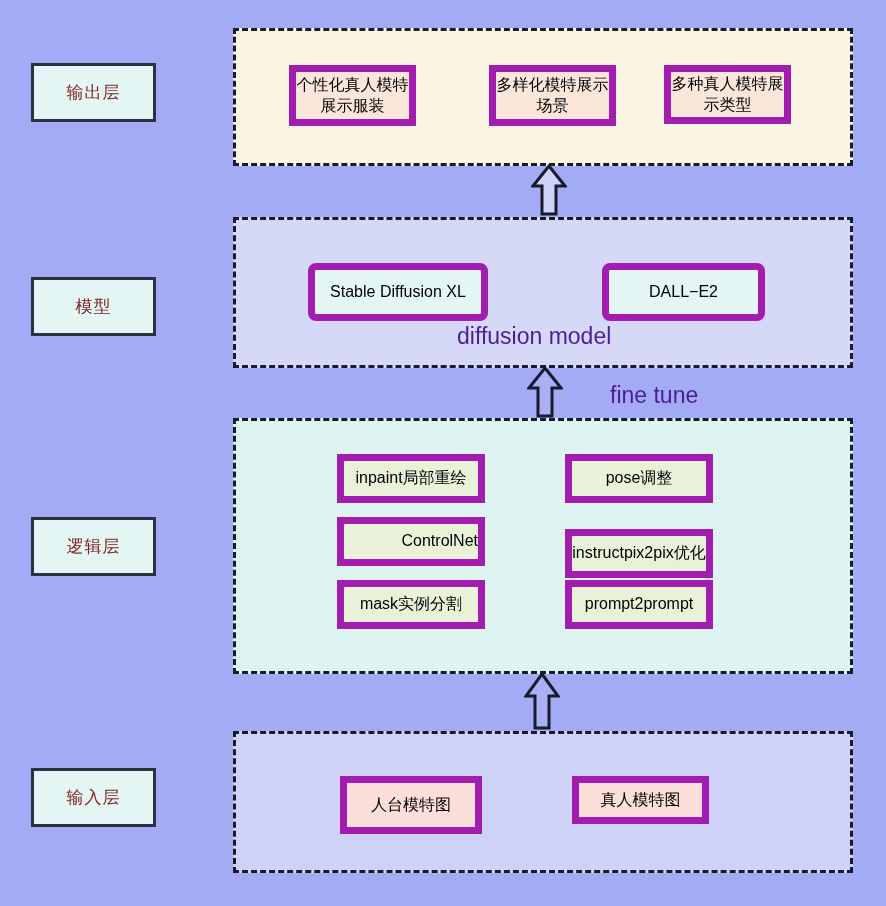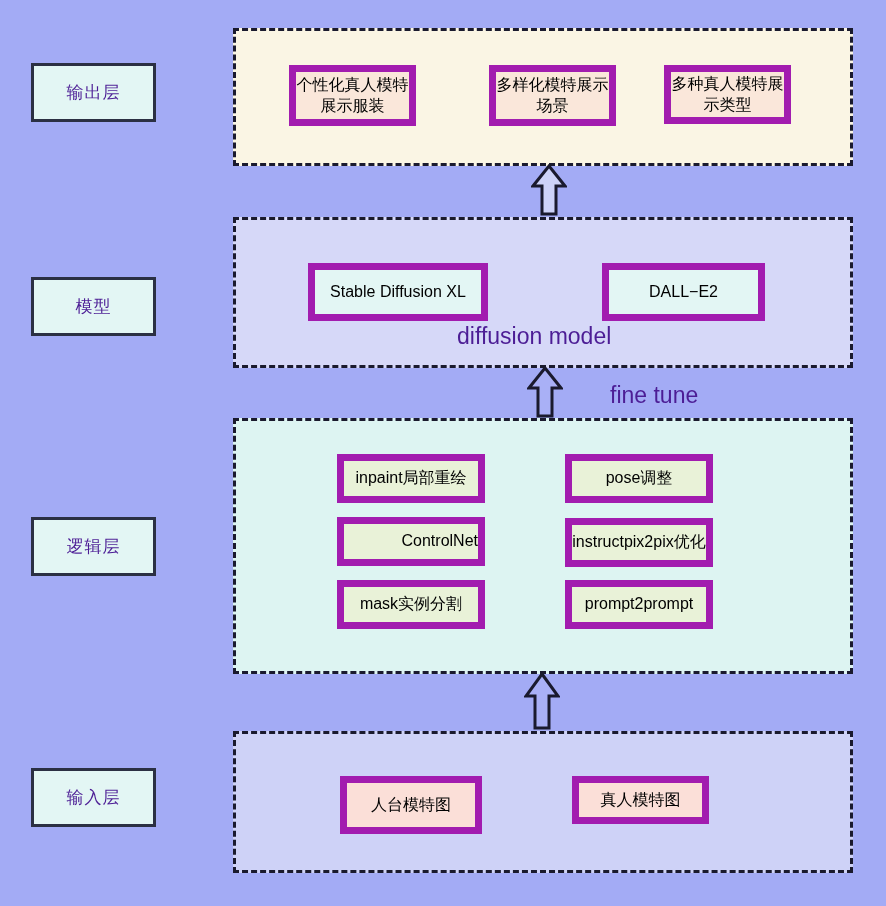--- a/index.html
+++ b/index.html
@@ -19,21 +19,21 @@
 
   
   .layer-label {
     position: absolute;
     background: #e3f6f4;
     border: 3px solid #2b3043;
     display: flex;
     align-items: center;
     justify-content: center;
     font-size: 17px;
-    color: #4c1d95;
+    color: #7f1d1d;
     letter-spacing: 1px;
     text-align: center;
   }
 
   
   .band {
     position: absolute;
     border: 3px dashed #1a1a2e;
   }
   .band-output { background: #faf5e4; }
@@ -46,21 +46,21 @@
     position: absolute;
     border: 7px solid #a21caf;
     display: flex;
     align-items: center;
     justify-content: center;
     text-align: center;
     line-height: 1.3;
     color: #000000;
   }
   .node-peach  { background: #fae7da; font-size: 16px; }
-  .node-mint   { background: #e3f6f4; font-size: 16px; }
+  .node-mint   { background: #e3f6f4; font-size: 16px; border-radius: 8px; }
   .node-olive  { background: #e9f2d8; font-size: 16px; }
   .node-pink   { background: #fbdfd8; font-size: 16px; }
 
   
   .annot {
     position: absolute;
     color: #4c1d95;
     font-size: 23px;
     white-space: nowrap;
   }
@@ -128,21 +128,21 @@
     <div class="node node-olive" style="left:101px; top:96px; width:148px; height:49px;justify-content:flex-end;">
       <span>ControlNet</span>
     </div>
     <div class="node node-olive" style="left:101px; top:159px; width:148px; height:49px;">
       <span>mask实例分割</span>
     </div>
 
     <div class="node node-olive" style="left:329px; top:33px; width:148px; height:49px;">
       <span>pose调整</span>
     </div>
-    <div class="node node-olive" style="left:329px; top:97px; width:148px; height:49px;">
+    <div class="node node-olive" style="left:329px; top:108px; width:148px; height:49px;">
       <span>instructpix2pix优化</span>
     </div>
     <div class="node node-olive" style="left:329px; top:159px; width:148px; height:49px;">
       <span>prompt2prompt</span>
     </div>
   </div>
 
   <svg class="arrow" style="left:524px; top:672px;" width="36" height="58" viewBox="0 0 36 58">
     <polygon points="18,2 34,24 25,24 25,56 11,56 11,24 2,24" fill="#a9b0f6" stroke="#1a1a2e" stroke-width="3" stroke-linejoin="miter"></polygon>
   </svg>

